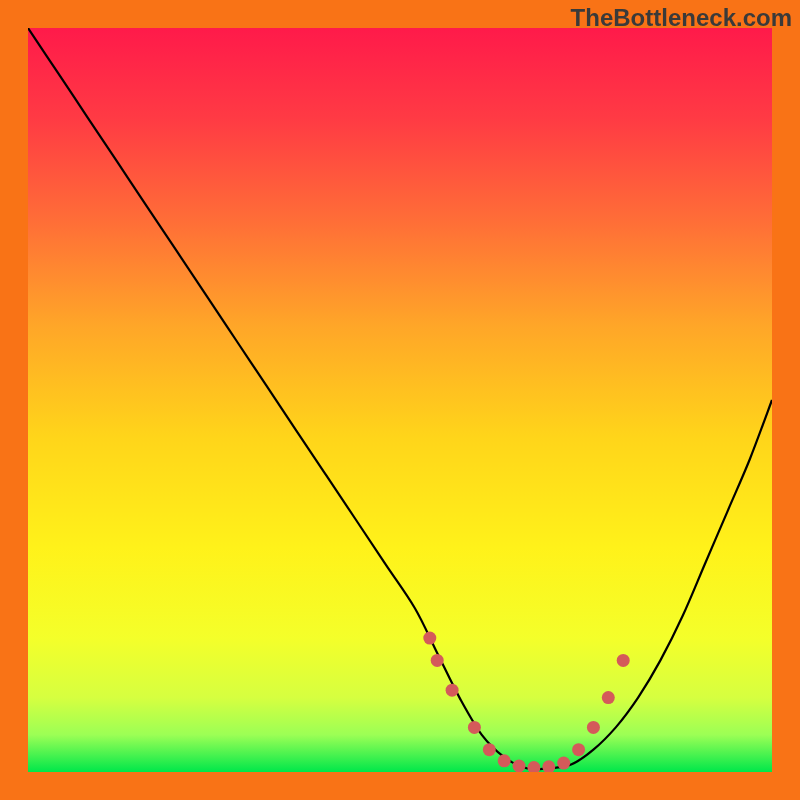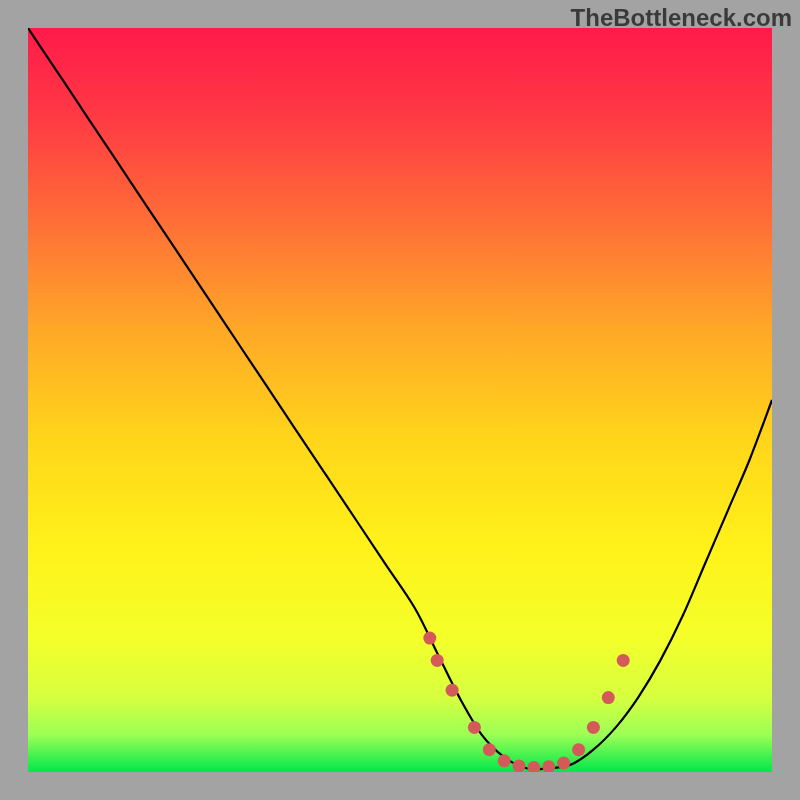--- a/index.html
+++ b/index.html
@@ -1,21 +1,21 @@
 <!DOCTYPE html>
 <html><head>
 <meta charset="utf-8">
 <style>
   * { margin: 0; padding: 0; box-sizing: border-box; }
   html, body { width: 800px; height: 800px; background: #000; overflow: hidden; }
   .container {
     position: relative;
     width: 800px;
     height: 800px;
-    background: #a3a3a3;
+    background: #f97316;
   }
   .watermark {
     position: absolute;
     top: 4px;
     right: 8px;
     color: #3a3a3a;
     font-family: Arial, Helvetica, sans-serif;
     font-size: 24px;
     font-weight: bold;
     pointer-events: none;

